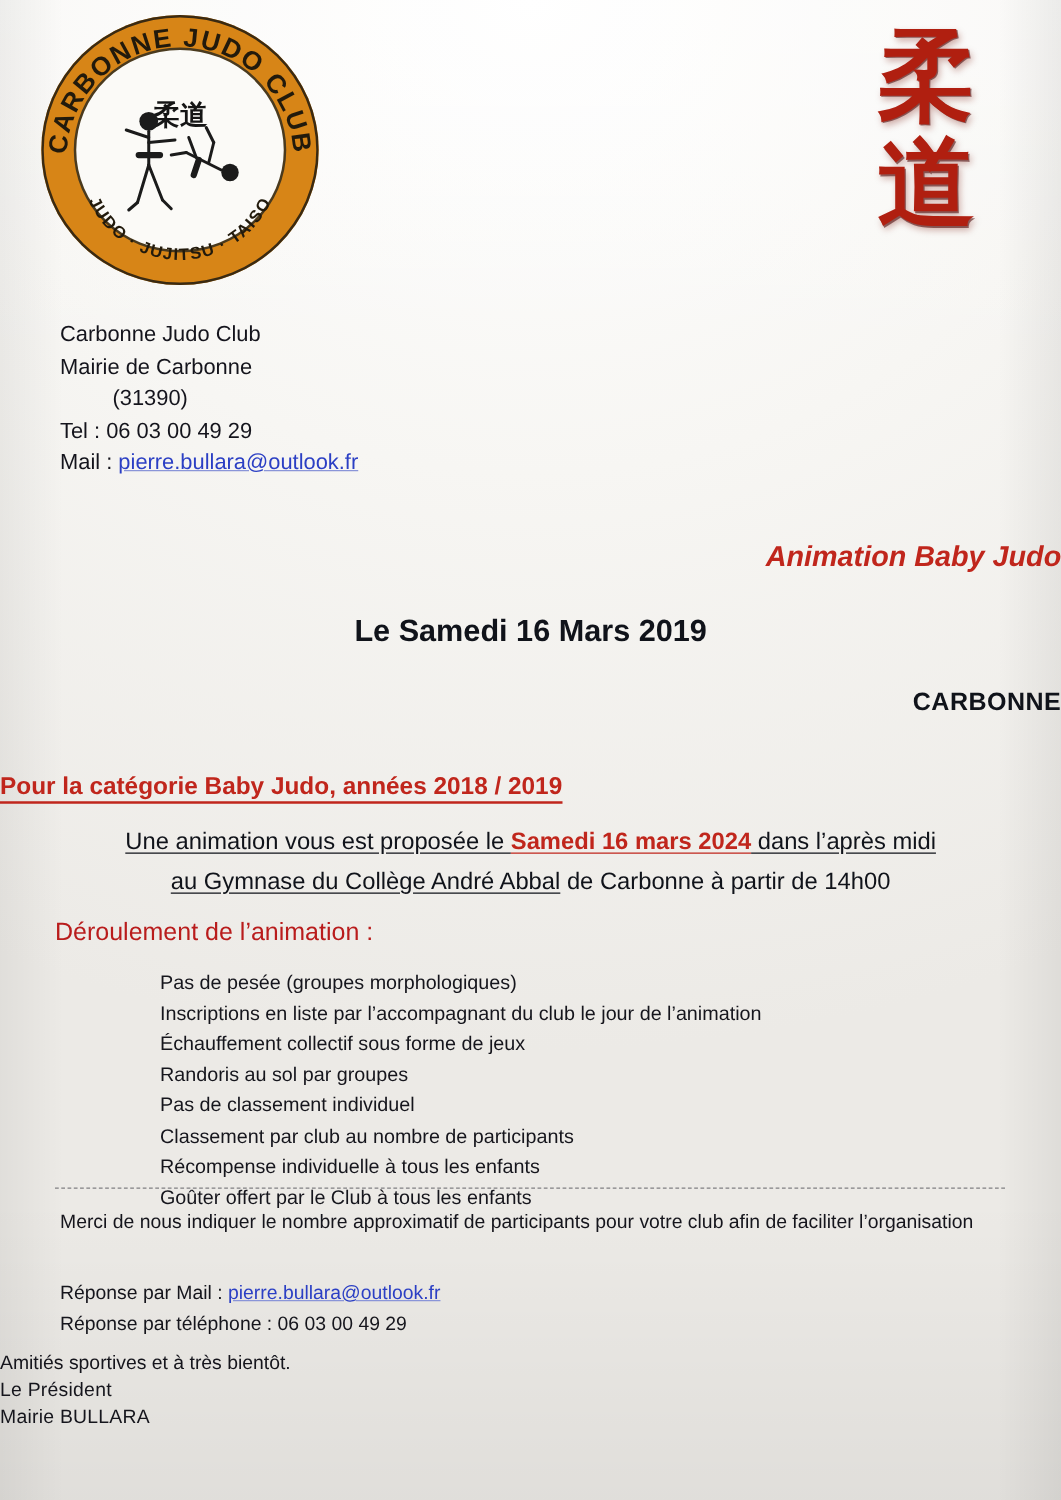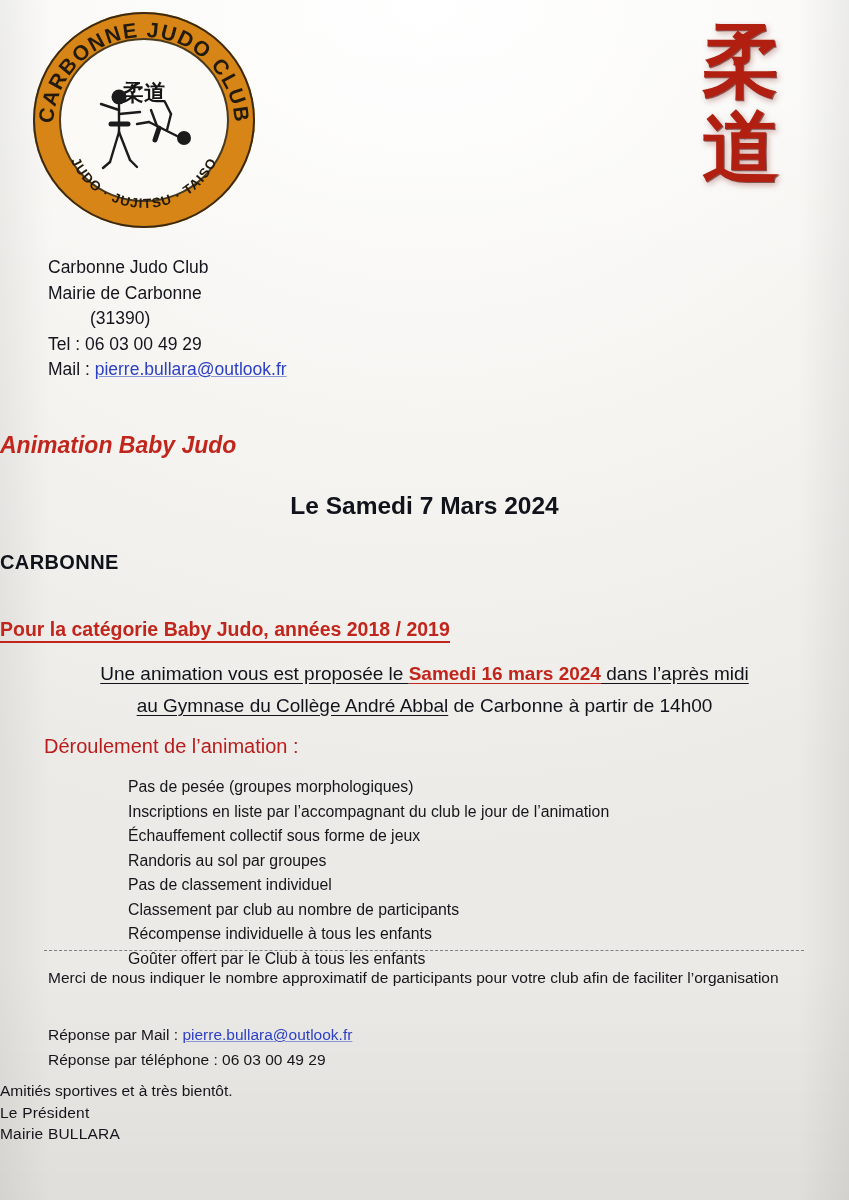--- a/index.html
+++ b/index.html
@@ -134,42 +134,42 @@
     text-decoration: underline;
     text-decoration-color: #8a95d8;
   }
 
   
   .title-anim {
     position: absolute;
     left: 0;
     right: 0;
     top: 432px;
-    text-align: left;
+    text-align: right;
     font-size: 23px;
     font-weight: bold;
     font-style: italic;
     color: #c0261c;
   }
   .title-date {
     position: absolute;
     left: 0;
     right: 0;
     top: 492px;
     text-align: center;
     font-size: 24.5px;
     font-weight: bold;
     color: #10131a;
   }
   .title-city {
     position: absolute;
     left: 0;
     right: 0;
     top: 551px;
-    text-align: left;
+    text-align: right;
     font-size: 20px;
     font-weight: bold;
     color: #10131a;
     letter-spacing: 0.4px;
   }
   .category-line {
     position: absolute;
     left: 0;
     right: 0;
     top: 618px;
@@ -328,21 +328,21 @@
     <div>Carbonne Judo Club</div>
     <div>Mairie de Carbonne</div>
     <div class="indent">(31390)</div>
     <div>Tel : 06 03 00 49 29</div>
     <div class="mail-line">
       <span>Mail : </span><a class="mail-link" href="#">pierre.bullara@outlook.fr</a>
     </div>
   </div>
 
   <div class="title-anim">Animation Baby Judo</div>
-  <div class="title-date">Le Samedi 7 Mars 2024</div>
+  <div class="title-date">Le Samedi 16 Mars 2019</div>
   <div class="title-city">CARBONNE</div>
   <div class="category-line">
     <span>Pour la catégorie Baby Judo, années 2018 / 2019</span>
   </div>
 
   <div class="announce">
     <div>
       <span class="u">Une animation vous est proposée le </span><span class="red">Samedi 16 mars 2024</span><span class="u"> dans l’après midi</span>
     </div>
     <div>

